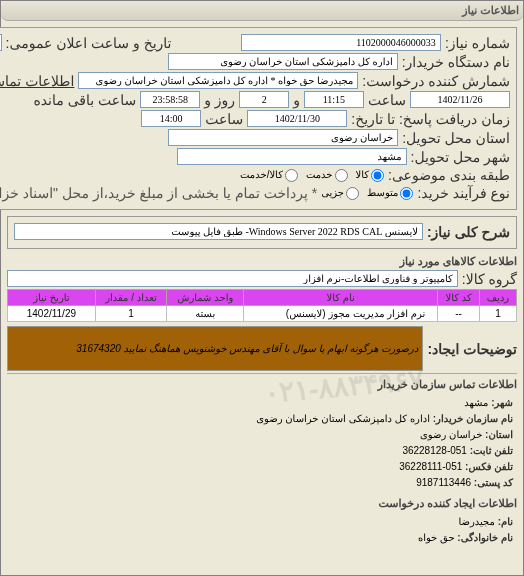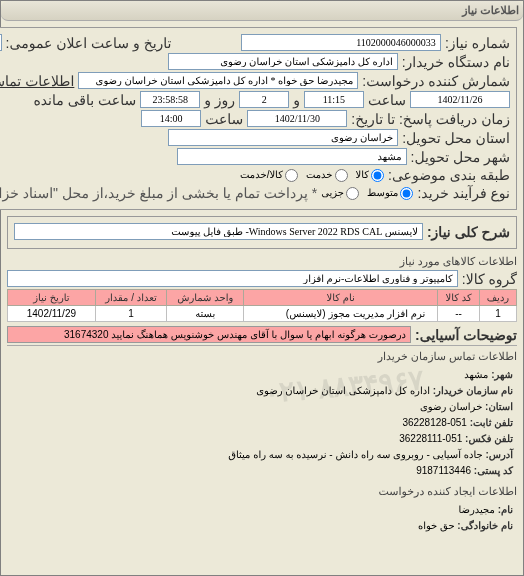--- a/index.html
+++ b/index.html
@@ -59,49 +59,50 @@
 .inp-wide { width: 200px; }
 .inp-full { flex: 1; min-width: 100px; }
 .inp-date { width: 100px; text-align: center; }
 .inp-time { width: 60px; text-align: center; }
 .inp-small { width: 50px; text-align: center; }
 .inp-link { color: #0000cc; text-decoration: underline; cursor: pointer; }
 .radio-group { display: flex; gap: 8px; align-items: center; font-size: 10px; }
 .radio-group label { display: flex; align-items: flex-start; gap: 2px; cursor: pointer; }
 input[type="radio"] { margin: 0; }
 .section-hdr {
-  font-weight: normal;
+  font-weight: bold;
   font-size: 11px;
   color: #444;
   margin: 4px 0 2px 0;
 }
 table.grid {
   width: 100%;
   border-collapse: collapse;
   background: #fff;
   font-size: 10px;
 }
 table.grid th {
-  background: #fca5a5;
+  background: #d946ef;
   border: 1px solid #aca899;
   padding: 2px 4px;
   font-weight: normal;
   color: #333;
   font-size: 10px;
 }
 table.grid td {
   border: 1px solid #c0c0c0;
   padding: 2px 12px;
   text-align: center;
 }
 .note-box {
   border: 1px solid #999;
-  background: #fca5a5;
-  padding: 2px 4px;
-  font-size: 10px;
+  background: #a16207;
+  padding: 16px 4px;
+  font-size: 10px;
+  font-style: italic;
 }
 .watermark {
   position: absolute;
   font-size: 28px;
   color: rgba(100,100,100,0.15);
   font-weight: bold;
   transform: rotate(-5deg);
   pointer-events: none;
   top: 370px;
   right: 100px;
@@ -222,35 +223,34 @@
           <td>--</td>
           <td style="text-align:right">نرم افزار مدیریت مجوز (لایسنس)</td>
           <td>بسته</td>
           <td>1</td>
           <td>1402/11/29</td>
         </tr>
       </tbody>
     </table>
 
     <div class="row" style="margin-top:4px">
-      <span class="lbl" style="font-weight:bold">توضیحات آسیایی:</span>
+      <span class="lbl" style="font-weight:bold">توضیحات ایجاد:</span>
       <div class="note-box" style="flex:1">درصورت هرگونه ابهام یا سوال با آقای مهندس خوشنویس هماهنگ نمایید 31674320</div>
     </div>
 
     <div class="watermark">۰۲۱-۸۸۳۴۹۶۷</div>
 
     <hr class="sep">
     <div class="section-hdr">اطلاعات تماس سازمان خریدار</div>
     <div class="info-block">
       <div><b>شهر:</b> <span>مشهد</span></div>
       <div><b>نام سازمان خریدار:</b> <span>اداره کل دامپزشکی استان خراسان رضوی</span></div>
       <div><b>استان:</b> <span>خراسان رضوی</span></div>
       <div><b>تلفن ثابت:</b> <span>051-36228128</span></div>
       <div><b>تلفن فکس:</b> <span>051-36228111</span></div>
-      <div><b>آدرس:</b> <span>جاده آسیایی - روبروی سه راه دانش - نرسیده به سه راه میثاق</span></div>
       <div><b>کد پستی:</b> <span>9187113446</span></div>
     </div>
 
     <div class="section-hdr">اطلاعات ایجاد کننده درخواست</div>
     <div class="info-block">
       <div><b>نام:</b> <span>مجیدرضا</span></div>
       <div><b>نام خانوادگی:</b> <span>حق خواه</span></div>
     </div>
 
   </div>

